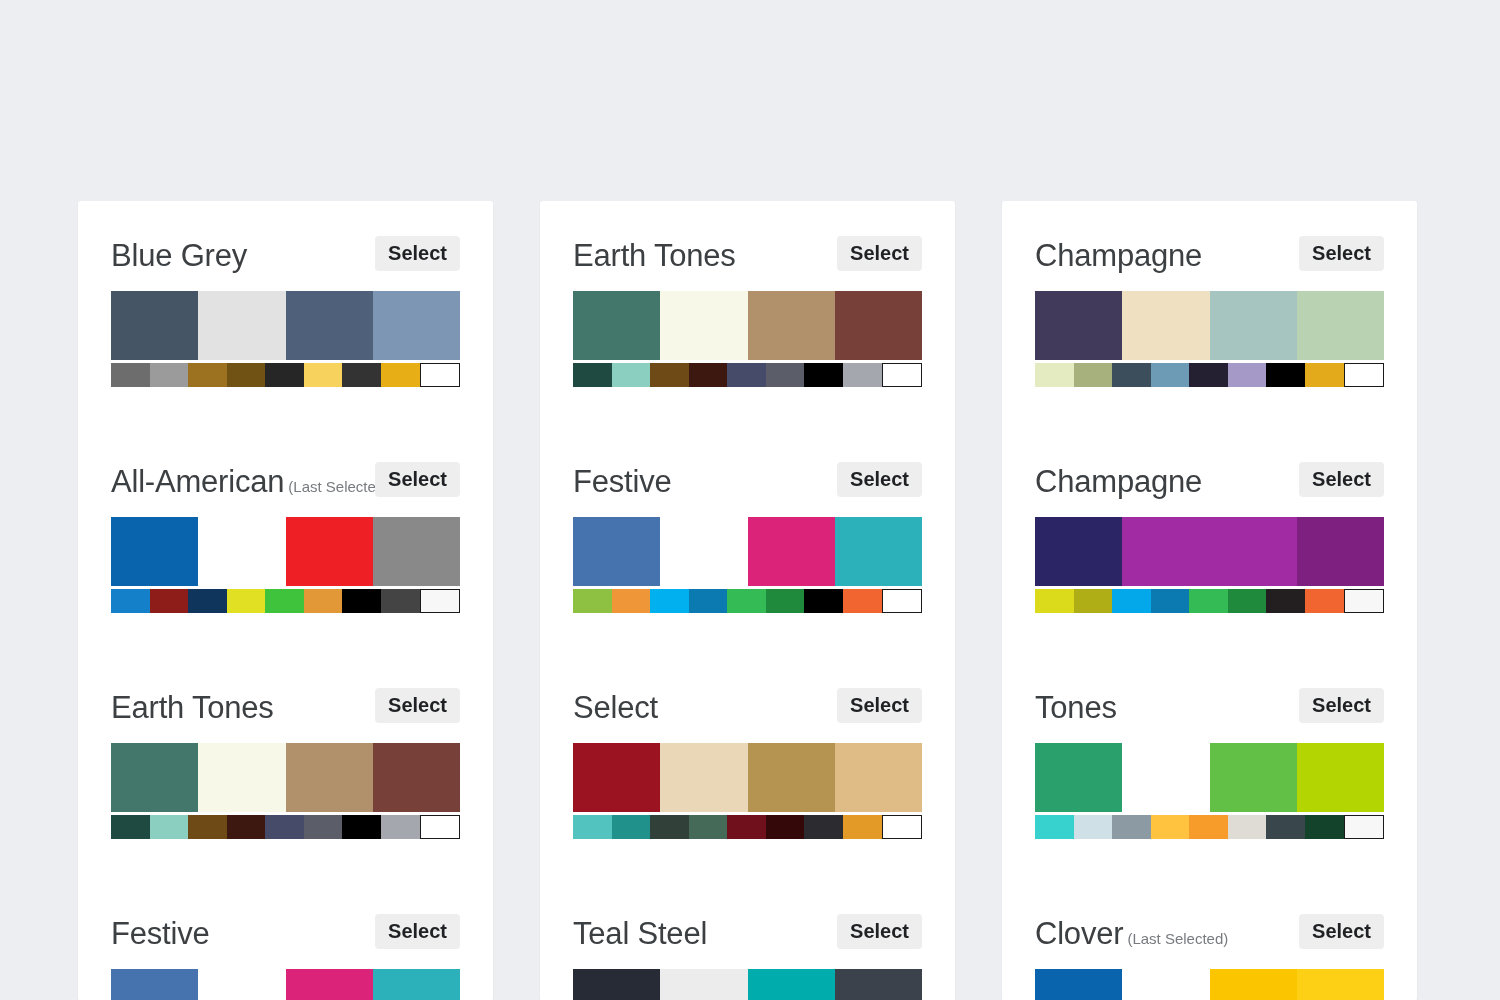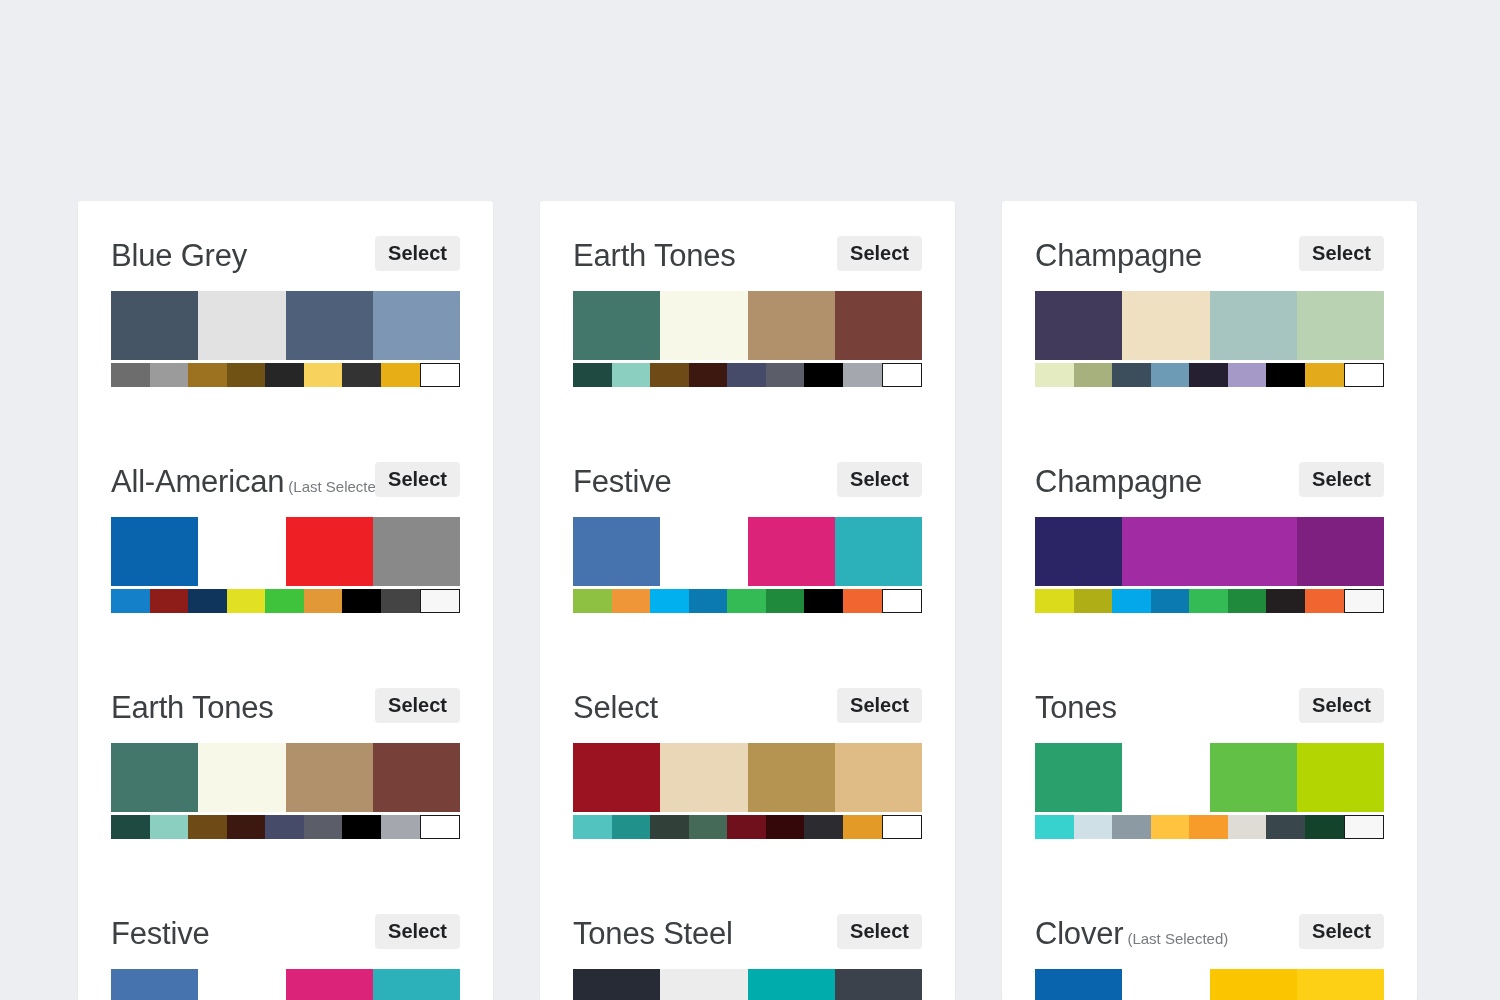--- a/index.html
+++ b/index.html
@@ -281,21 +281,21 @@
           <div class="msw" style="background: rgb(52, 7, 9);"></div>
           <div class="msw" style="background: rgb(43, 43, 48);"></div>
           <div class="msw" style="background: rgb(228, 154, 38);"></div>
           <div class="msw outlined" style="background: rgb(255, 255, 255);"></div>
         </div>
       </div>
       <div class="card-gap"></div>
       <div class="palette-card">
         <div class="card-head">
           <div class="title-wrap">
-            <span class="palette-title">Tones Steel</span>
+            <span class="palette-title">Teal Steel</span>
           </div>
           <button class="select-btn">Select</button>
         </div>
         <div class="main-swatches">
           <div class="sw" style="background: rgb(38, 43, 53);"></div>
           <div class="sw" style="background: rgb(236, 236, 236);"></div>
           <div class="sw" style="background: rgb(0, 172, 172);"></div>
           <div class="sw" style="background: rgb(60, 66, 76);"></div>
         </div>
       </div>

